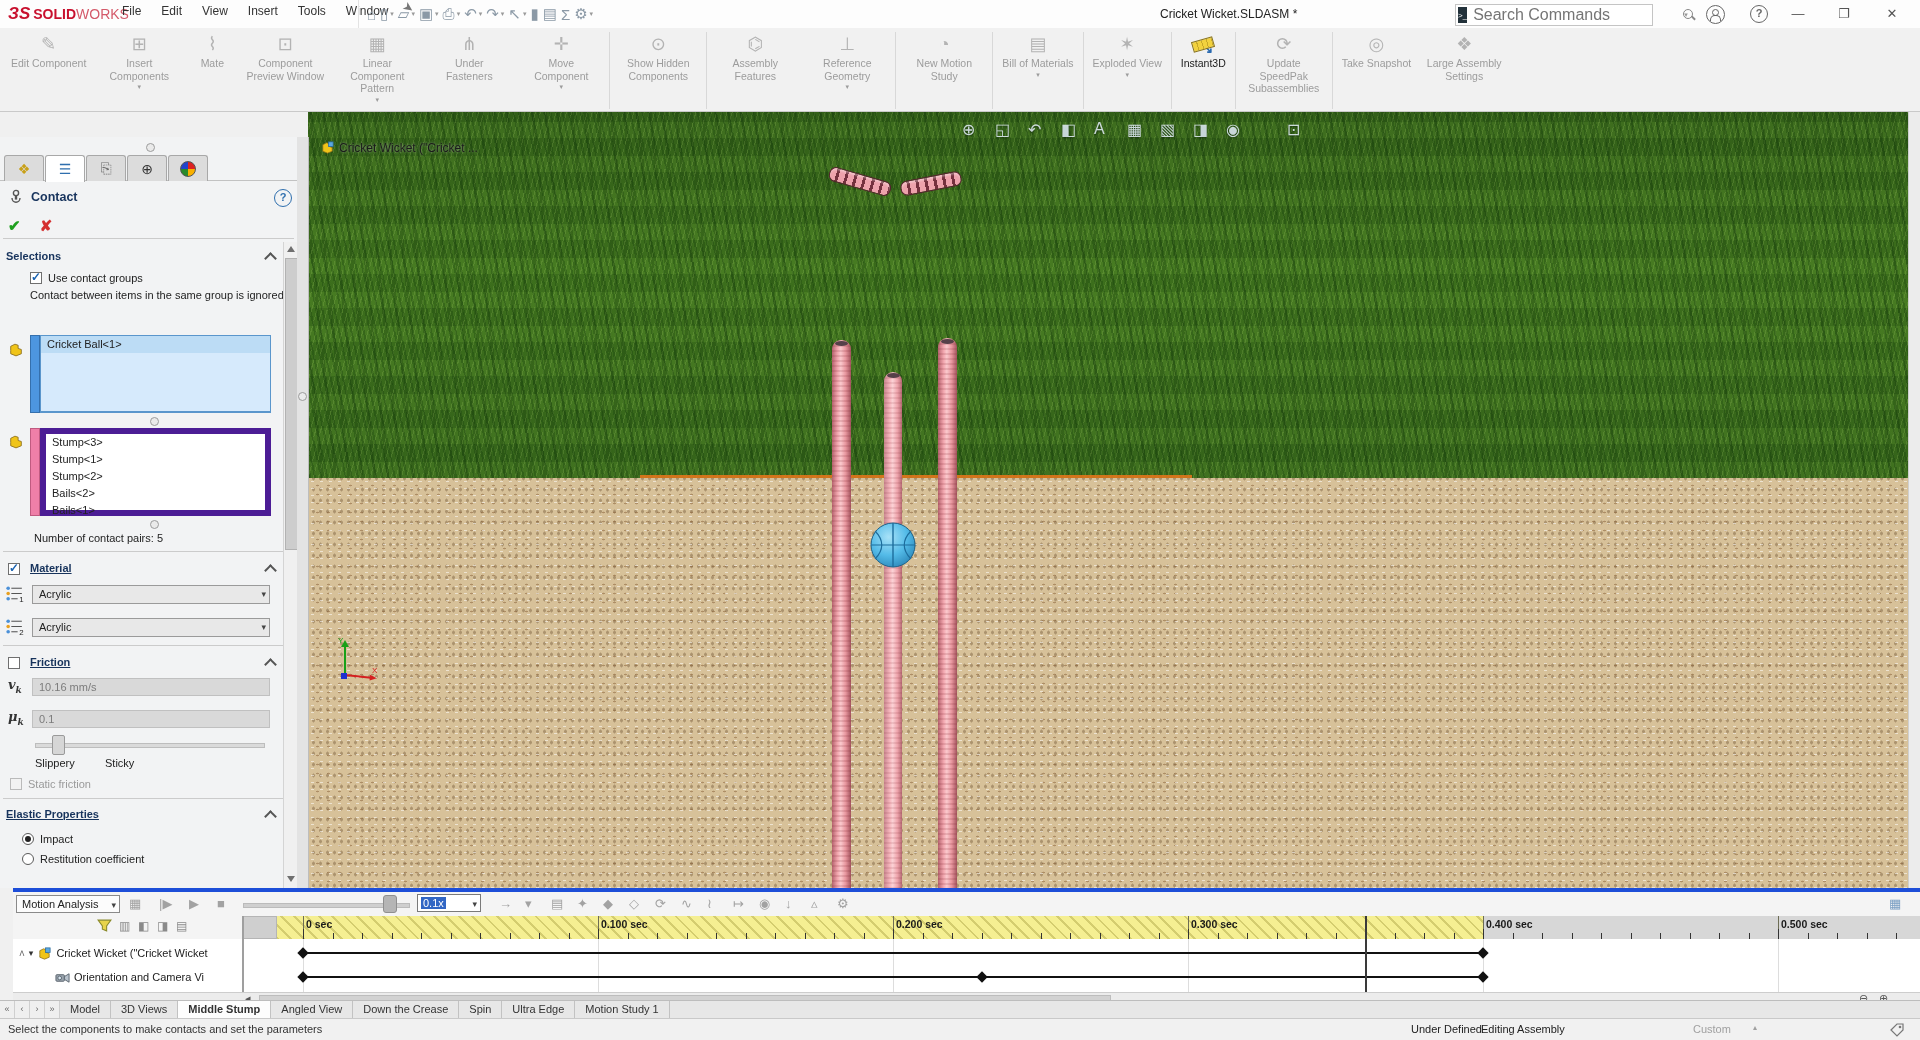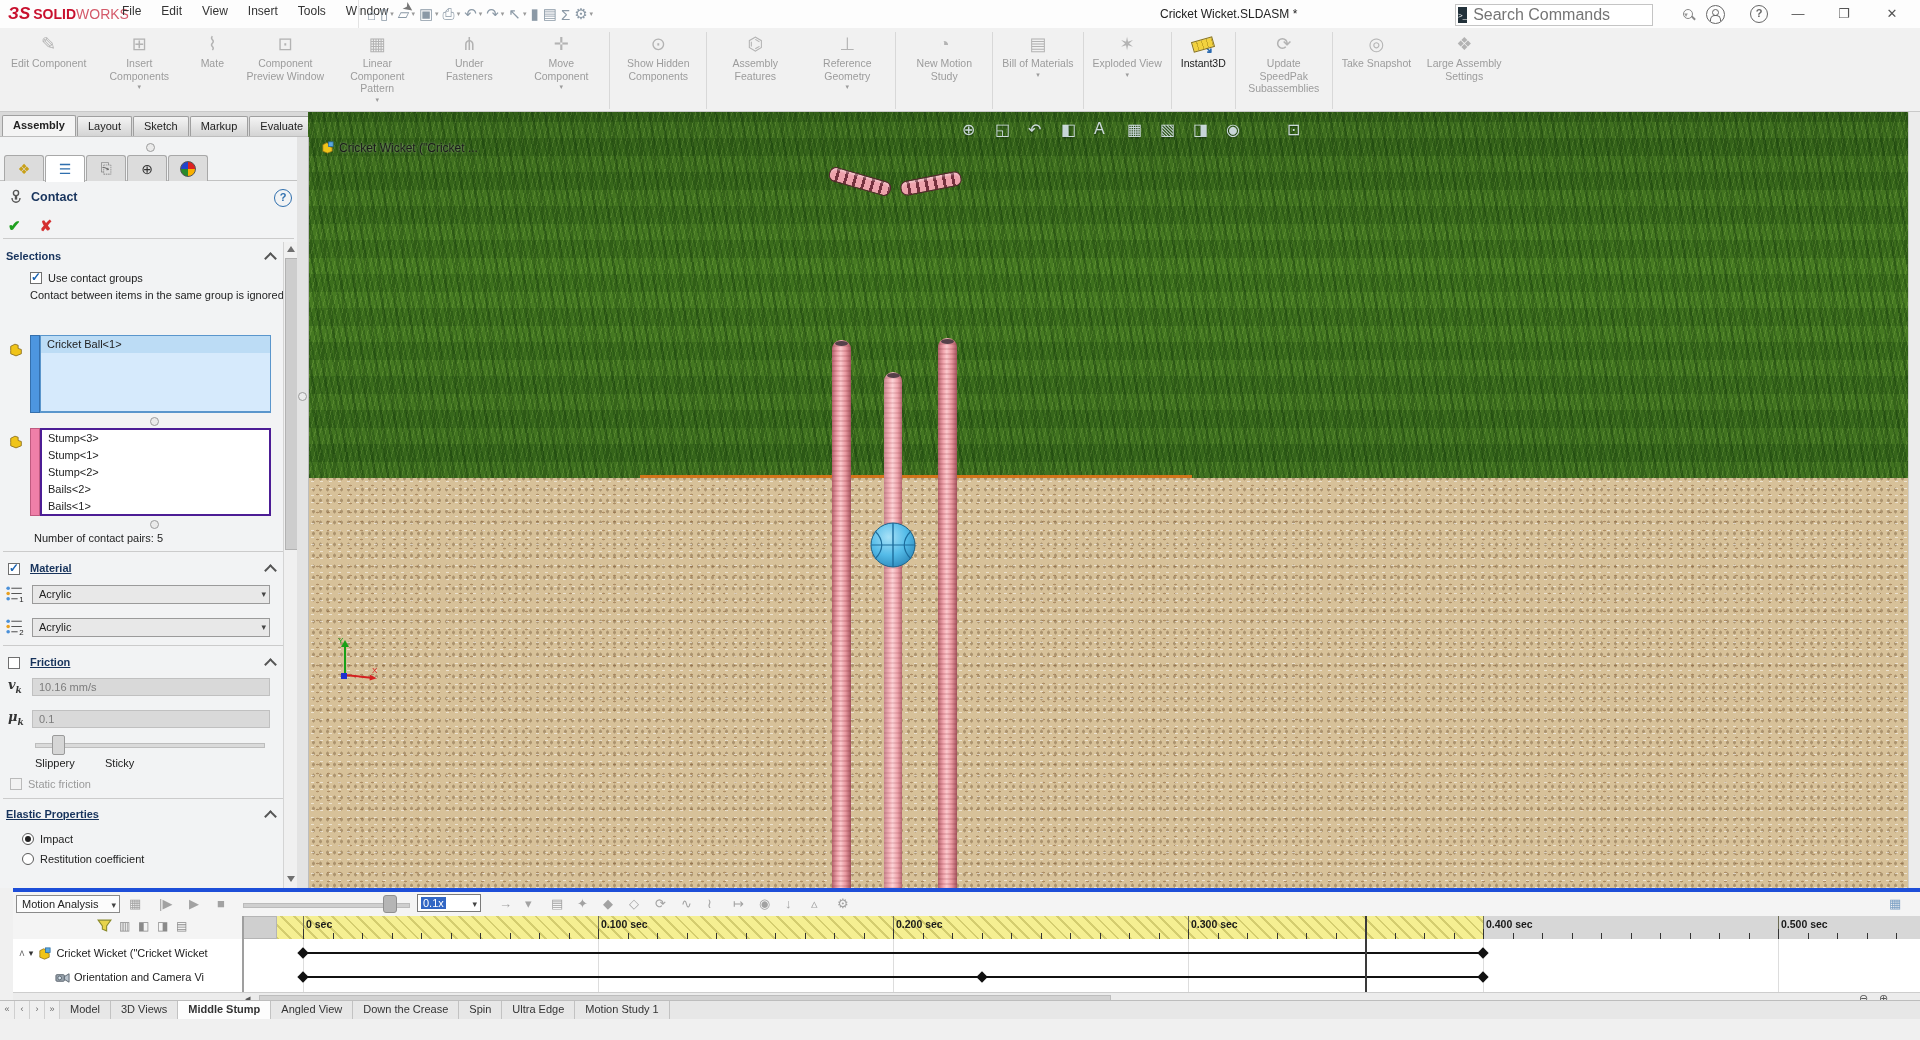--- a/index.html
+++ b/index.html
@@ -334,29 +334,20 @@
       <div class="rbtn">
         <span class="ric">◎</span>
         <span class="rlb">Take Snapshot</span>
       </div>
       <div class="rbtn">
         <span class="ric">❖</span>
         <span class="rlb">Large Assembly Settings</span>
       </div>
     </div>
 
-  <div id="tabrow">
-      <div class="ctab active">Assembly</div>
-      <div class="ctab">Layout</div>
-      <div class="ctab">Sketch</div>
-      <div class="ctab">Markup</div>
-      <div class="ctab">Evaluate</div>
-      <div class="ctab">SOLIDWORKS Add-Ins</div>
-      <div class="ctab">MBD</div>
-    </div>
 
   <div id="viewport">
     <div id="grass"></div>
     <div id="pitch"></div>
     <div id="crease-line"></div>
 
     <div class="stump" style="left:524px;top:228px;height:548px;"></div>
     <div class="stump mid" style="left:576px;top:260px;height:516px;width:18px;"></div>
     <div class="stump" style="left:630px;top:226px;height:550px;"></div>
 
@@ -458,21 +449,21 @@
     <div class="gbar" style="top:198px;height:78px;background:#4d96e0;border:1px solid #3570ad;box-sizing:border-box;"></div>
     <div class="gbox" style="top:198px;height:78px;background:#d6eafc;border:1px solid #5a96cc;border-bottom-width:2px;" id="group1-box">
         <div class="it" style="background: rgb(188, 220, 245);">Cricket Ball&lt;1&gt;</div>
       </div>
     <div class="hdot" style="position:absolute;left:150px;top:280px;"></div>
 
     <svg class="gicon" style="top:296px;" width="18" height="17" viewBox="0 0 16 16">
       <path d="M3 9 L3 5 L7 3 L10 4 L10 7 L13 8 L13 12 L8 14 L3 12 Z" fill="#f0c419" stroke="#8a6d1a" stroke-width="0.8"></path>
     </svg>
     <div class="gbar" style="top:291px;height:88px;background:#ef7fa8;border:1px solid #c05a80;box-sizing:border-box;"></div>
-    <div class="gbox" style="top:291px;height:88px;background:#fff;border:2px solid #4c1d95;" id="group2-box">
+    <div class="gbox" style="top:291px;height:88px;background:#fff;border:6px solid #4c1d95;" id="group2-box">
         <div class="it">Stump&lt;3&gt;</div>
         <div class="it">Stump&lt;1&gt;</div>
         <div class="it">Stump&lt;2&gt;</div>
         <div class="it">Bails&lt;2&gt;</div>
         <div class="it">Bails&lt;1&gt;</div>
       </div>
     <div class="hdot" style="position:absolute;left:150px;top:383px;"></div>
 
     <span class="plabel" style="left:34px;top:395px;">Number of contact pairs: 5</span>
     <div class="pdiv" style="top:414px;"></div>
@@ -697,14 +688,25 @@
       <div class="btab">Model</div>
       <div class="btab">3D Views</div>
       <div class="btab active">Middle Stump</div>
       <div class="btab">Angled View</div>
       <div class="btab">Down the Crease</div>
       <div class="btab">Spin</div>
       <div class="btab">Ultra Edge</div>
       <div class="btab">Motion Study 1</div>
     </div>
 
+  <div id="statusbar">
+    <span class="msg">Select the components to make contacts and set the parameters</span>
+    <span class="stat" style="left:1411px;">Under Defined</span>
+    <span class="stat" style="left:1481px;">Editing Assembly</span>
+    <span class="stat grey" style="left:1693px;">Custom</span>
+    <span class="stat grey" style="left:1753px;font-size:8px;">▴</span>
+    <svg class="abs" style="left:1889px;top:3px;" width="16" height="16" viewBox="0 0 16 16">
+      <path d="M2 8 L8 2 H14 V8 L8 14 Z" fill="none" stroke="#777" stroke-width="1.2"></path>
+        <circle cx="11" cy="5" r="1.3" fill="#777"></circle>
+    </svg>
+  </div>
 
 </div>
 
 </body></html>

